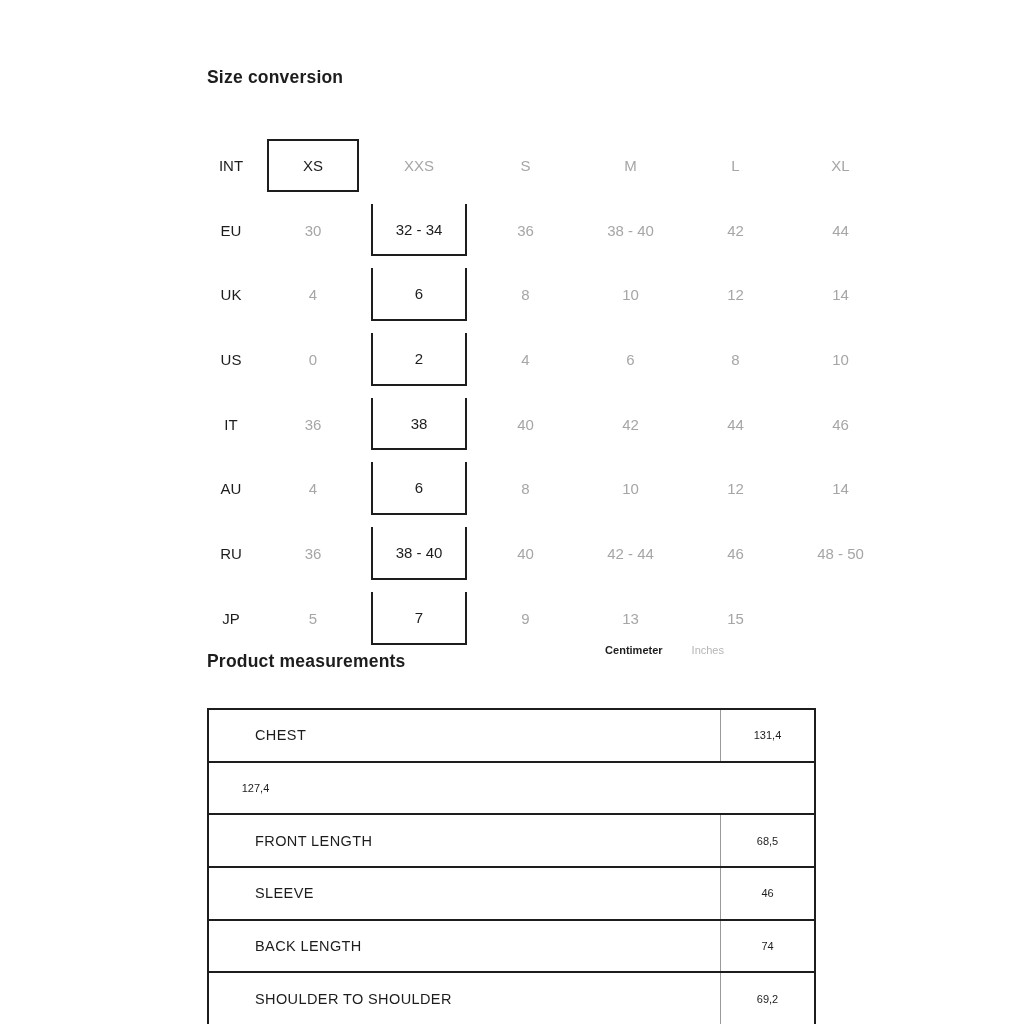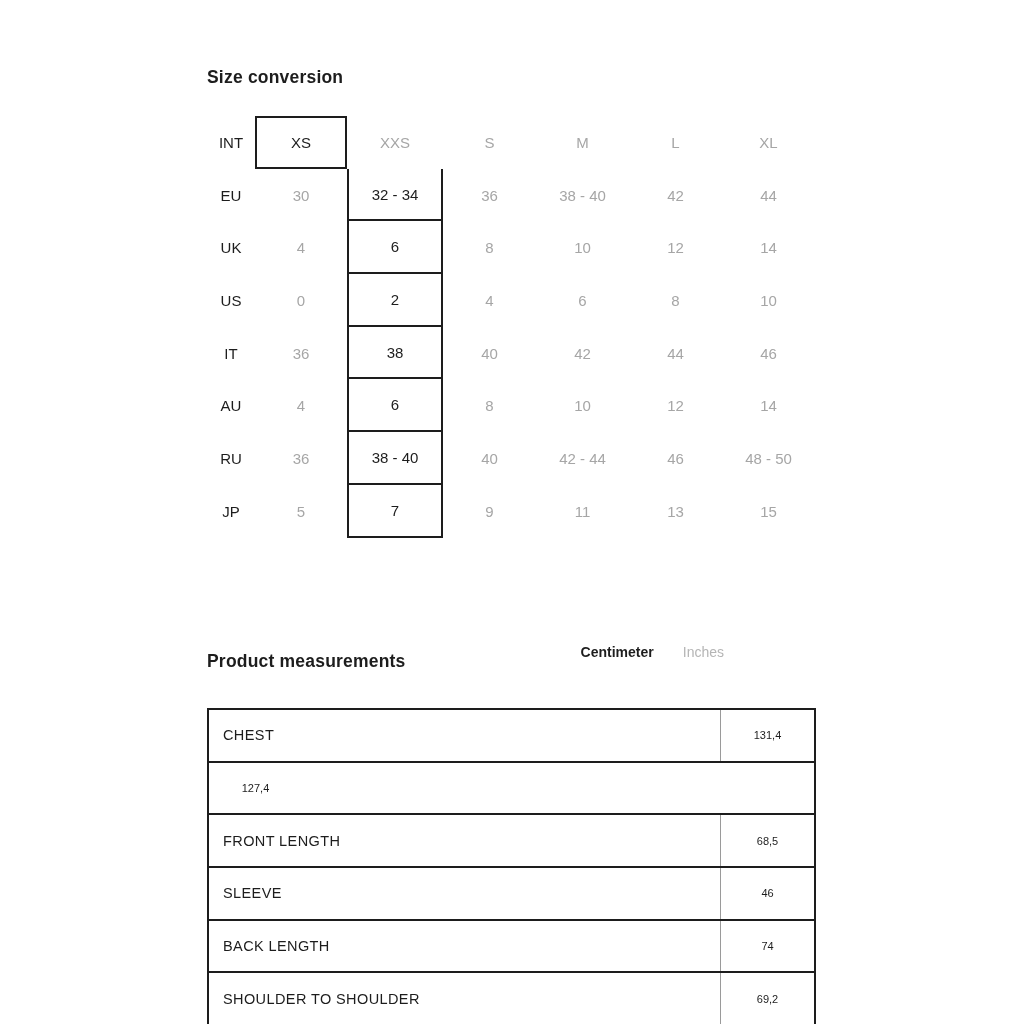--- a/index.html
+++ b/index.html
@@ -21,24 +21,25 @@
     letter-spacing: 0.2px;
     color: #1d1d1d;
   }
   #size-title { top: 67px; }
   #pm-title { top: 651px; }
 
   
   .size-grid {
     position: absolute;
     left: 207px;
-    top: 116px;
+    top: 139px;
     display: grid;
     grid-template-columns: 48px 92px 96px 93px 93px 93px 93px;
     grid-auto-rows: 52.7px;
+    gap: 12px;
   }
   .size-grid .cell {
     display: flex;
     align-items: center;
     justify-content: center;
     font-size: 15px;
   }
   .size-grid .row-label { color: #1d1d1d; }
   .size-grid .val { color: #a6a6a6; }
   .size-grid .val.hl {
@@ -50,21 +51,21 @@
   .size-grid .val.hl-first { border-top: 2px solid #1d1d1d; }
 
   
   .unit-toggle {
     position: absolute;
     top: 644px;
     right: 209px;
     display: flex;
     align-items: baseline;
     gap: 13px;
-    font-size: 14px;
+    font-size: 11px;
   }
   .unit-selected { font-weight: 700; color: #1d1d1d; cursor: pointer; }
   .unit-unselected { font-weight: 400; color: #b5b5b5; cursor: pointer; margin-left: 16px; }
 
   
   .m-table {
     position: absolute;
     left: 207px;
     top: 708px;
     width: 609px;
@@ -79,20 +80,21 @@
   }
   .m-label {
     flex: 1;
     display: flex;
     align-items: center;
     padding-left: 14px;
     font-size: 14.5px;
     letter-spacing: 0.4px;
     color: #1d1d1d;
     border-right: 1px solid #9a9a9a;
+    margin-left: 32px;
   }
   .m-value {
     width: 93px;
     display: flex;
     align-items: center;
     justify-content: center;
     font-size: 11px;
     color: #1d1d1d;
   }
 </style>
@@ -150,21 +152,20 @@
       <div class="cell val">36</div>
       <div class="cell val hl">38 - 40</div>
       <div class="cell val">40</div>
       <div class="cell val">42 - 44</div>
       <div class="cell val">46</div>
       <div class="cell val">48 - 50</div>
       <div class="cell row-label">JP</div>
       <div class="cell val">5</div>
       <div class="cell val hl">7</div>
       <div class="cell val">9</div>
-      <div class="cell val">11</div>
       <div class="cell val">13</div>
       <div class="cell val">15</div>
     </div>
 
   <div class="section-title" id="pm-title">Product measurements</div>
 
   <div class="unit-toggle">
     <span class="unit-selected">Centimeter</span>
     <span class="unit-unselected">Inches</span>
   </div>

